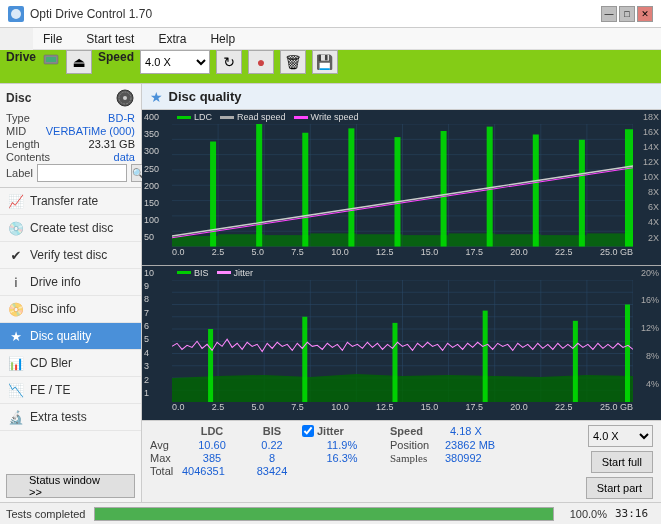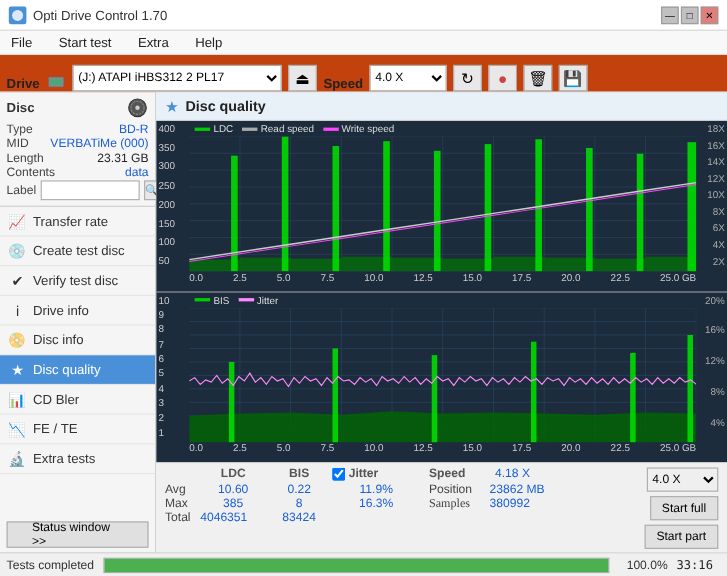--- a/index.html
+++ b/index.html
@@ -8,25 +8,25 @@
     
     .title-bar { background: #fff; height: 28px; display: flex; align-items: center; justify-content: space-between; padding: 0 8px; border-bottom: 1px solid #ccc; }
     .title-bar-left { display: flex; align-items: center; gap: 6px; }
     .title-bar-icon { width: 16px; height: 16px; background: #4a90d9; border-radius: 2px; display: flex; align-items: center; justify-content: center; }
     .title-bar-title { font-size: 12px; color: #333; }
     .title-bar-controls { display: flex; gap: 2px; }
     .title-bar-btn { width: 16px; height: 16px; background: #c0c0c0; border: 1px solid #999; font-size: 9px; cursor: pointer; display: flex; align-items: center; justify-content: center; }
     .title-bar-btn.close { background: #e0807a; }
 
     
-    .menu-bar { background: #f8f8f8; height: 22px; display: flex; align-items: center; padding: 0 4px; border-bottom: 1px solid #ddd; gap: 12px; }
+    .menu-bar { background: #f8f8f8; height: 22px; display: flex; align-items: center; padding: 0 4px; border-bottom: 1px solid #ddd; gap: 12px; margin-left: 33px; }
     .menu-item { font-size: 12px; color: #222; padding: 2px 6px; cursor: pointer; }
 
     
-    .drive-bar { background: #c2410c; height: 34px; display: flex; align-items: flex-end; padding: 0 6px; border-bottom: 1px solid #ccc; gap: 6px; }
+    .drive-bar { background: #84cc16; height: 34px; display: flex; align-items: flex-start; padding: 0 6px; border-bottom: 1px solid #ccc; gap: 6px; }
     .drive-label { font-size: 12px; font-weight: bold; color: #222; }
     .drive-select { height: 24px; width: 190px; font-size: 11px; border: 1px solid #aaa; background: white; }
     .drive-eject-btn { width: 26px; height: 24px; background: #e8e8e8; border: 1px solid #aaa; cursor: pointer; display: flex; align-items: center; justify-content: center; font-size: 14px; }
     .speed-label { font-size: 12px; font-weight: bold; color: #222; }
     .speed-select { height: 24px; width: 70px; font-size: 11px; border: 1px solid #aaa; background: white; }
     .toolbar-btn { width: 26px; height: 24px; background: #e8e8e8; border: 1px solid #aaa; cursor: pointer; display: flex; align-items: center; justify-content: center; font-size: 14px; }
 
     
     .main { display: flex; height: calc(524px - 28px - 22px - 34px - 22px); }
 
@@ -110,23 +110,20 @@
   <span class="menu-item">Extra</span>
   <span class="menu-item">Help</span>
 </div>
 
 <div class="drive-bar">
   <span class="drive-label">Drive</span>
   <svg width="18" height="18" viewBox="0 0 18 18">
       <rect x="2" y="5" width="14" height="9" rx="1" fill="#888" stroke="#666" stroke-width="0.5"></rect>
       <rect x="4" y="7" width="10" height="5" rx="0.5" fill="#4a7"></rect>
     </svg>
-  <select class="drive-select">
-    <option>(J:)  ATAPI iHBS312  2 PL17</option>
-  </select>
   <button class="drive-eject-btn">⏏</button>
   <span class="speed-label">Speed</span>
   <select class="speed-select">
     <option>4.0 X</option>
   </select>
   <button class="toolbar-btn">↻</button>
   <button class="toolbar-btn" style="color:#c44">●</button>
   <button class="toolbar-btn">🗑</button>
   <button class="toolbar-btn">💾</button>
 </div>

